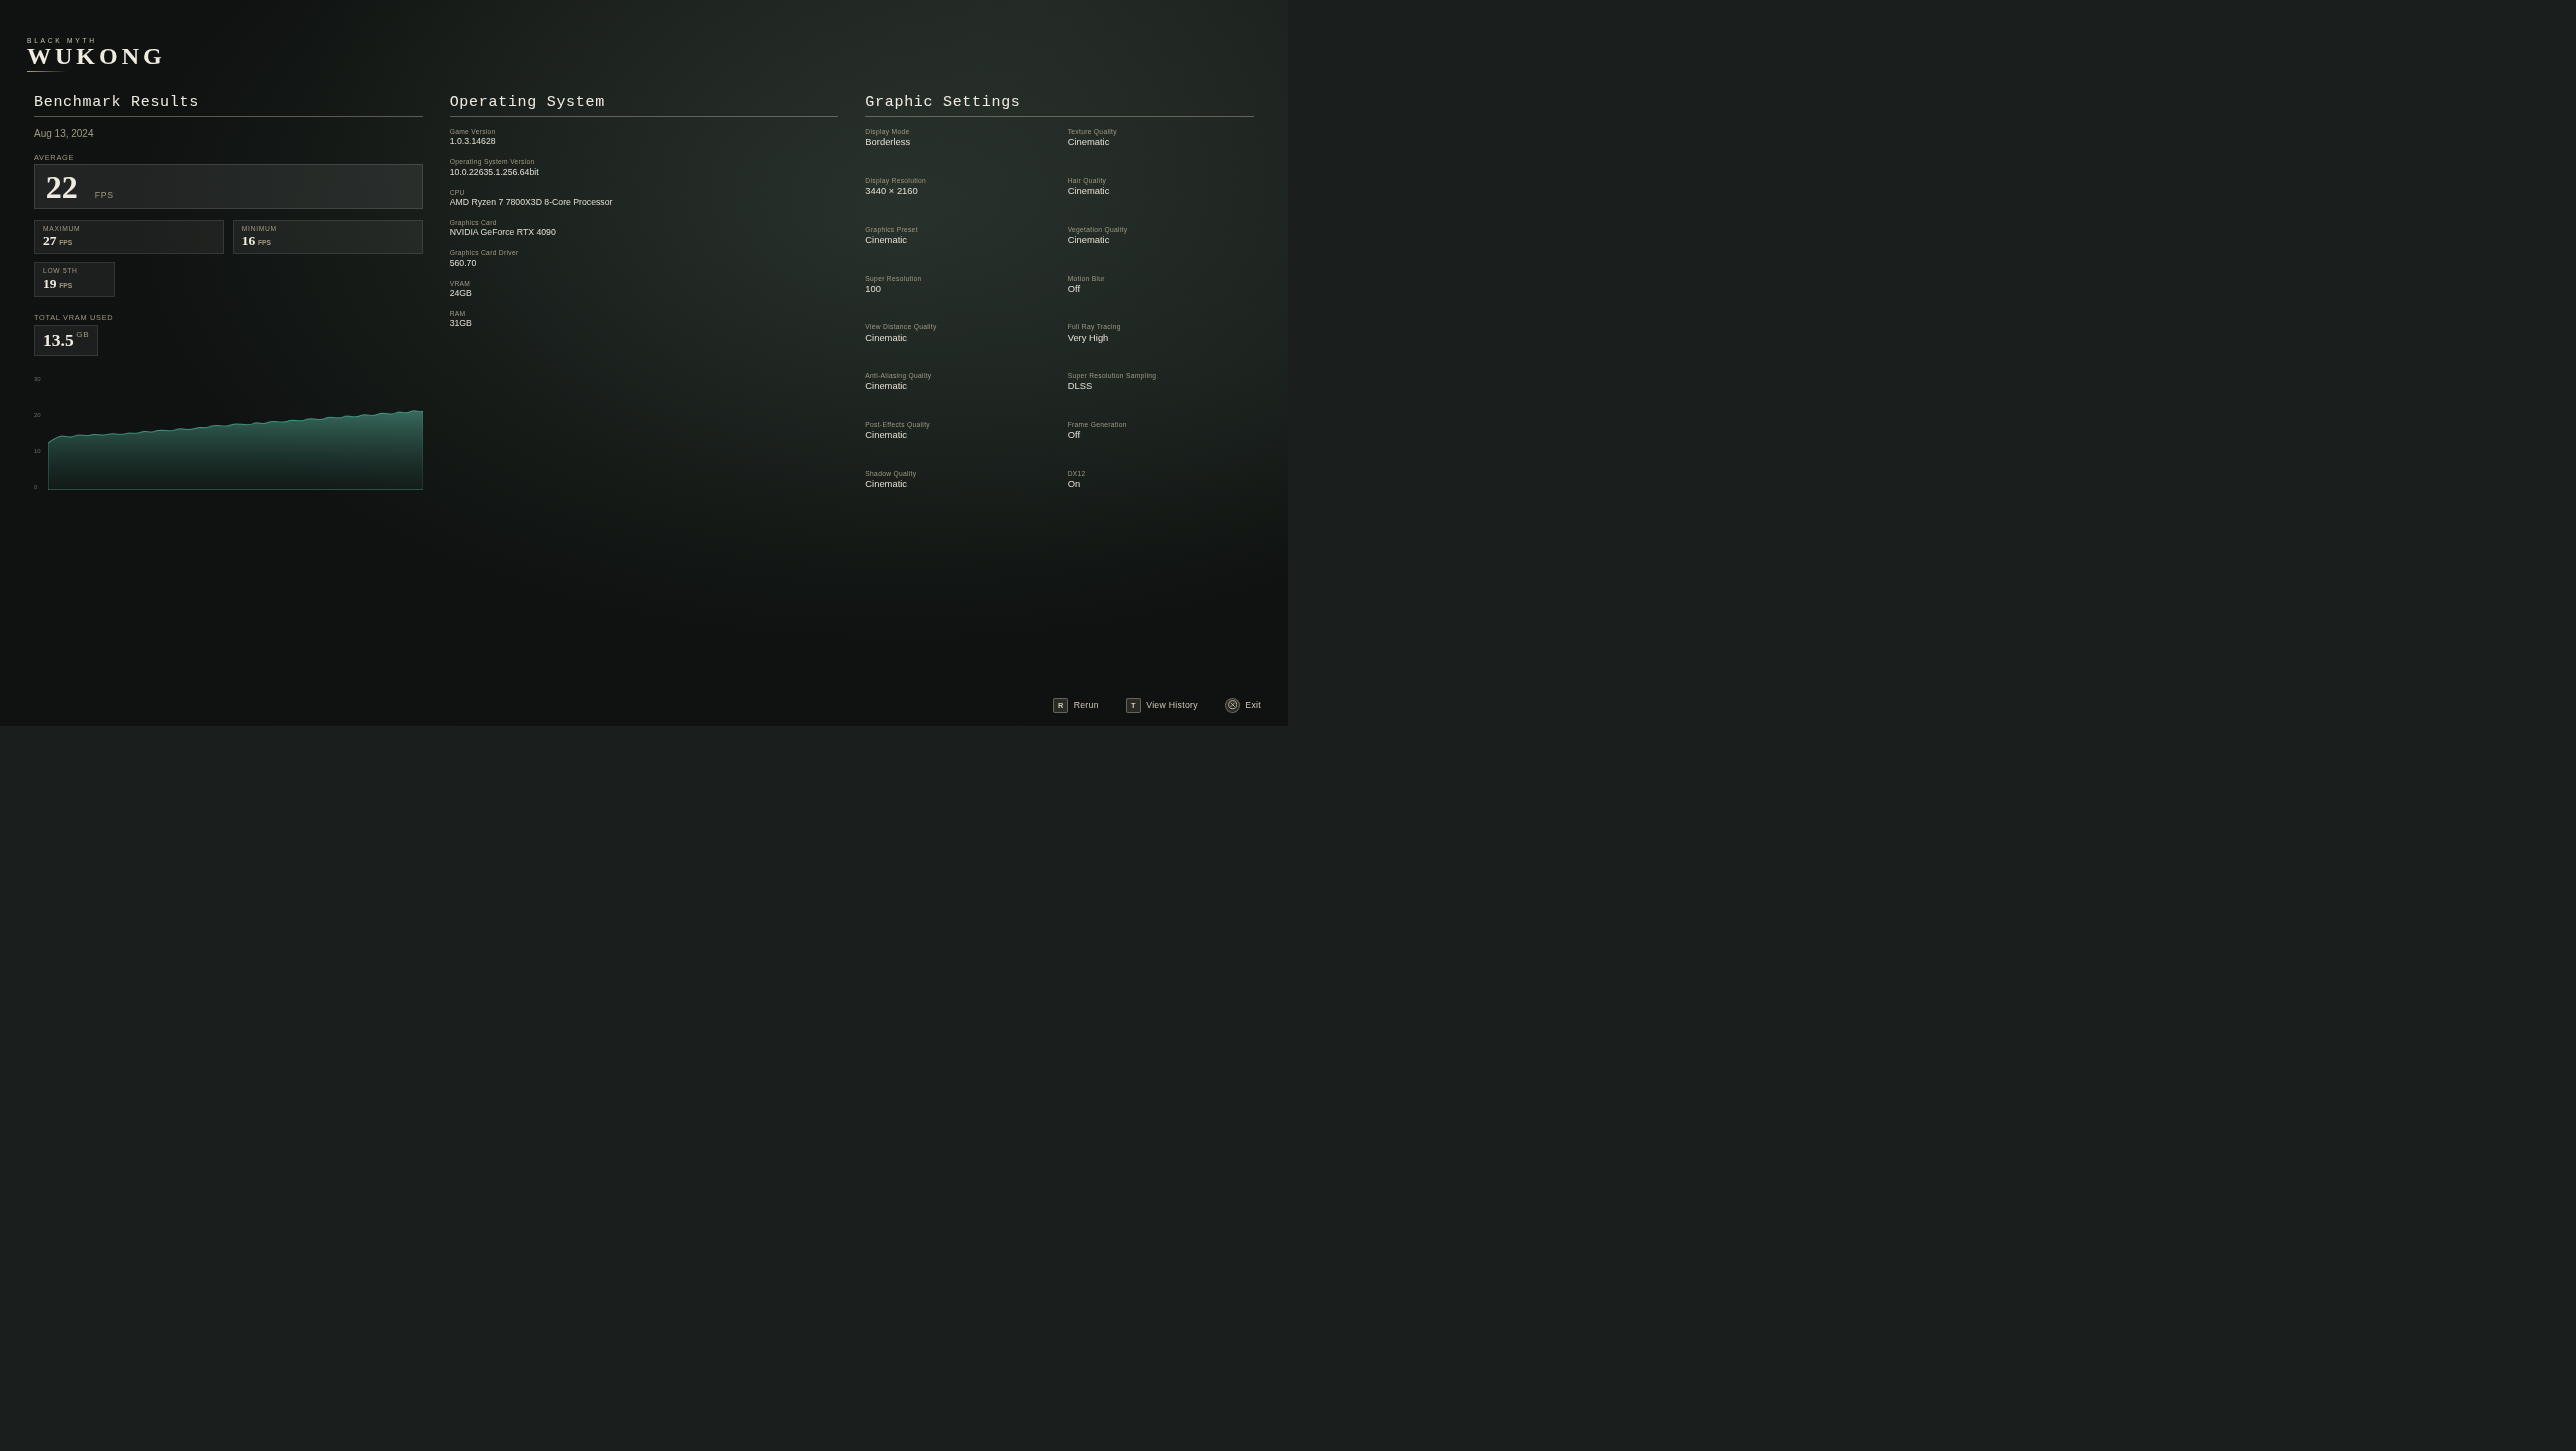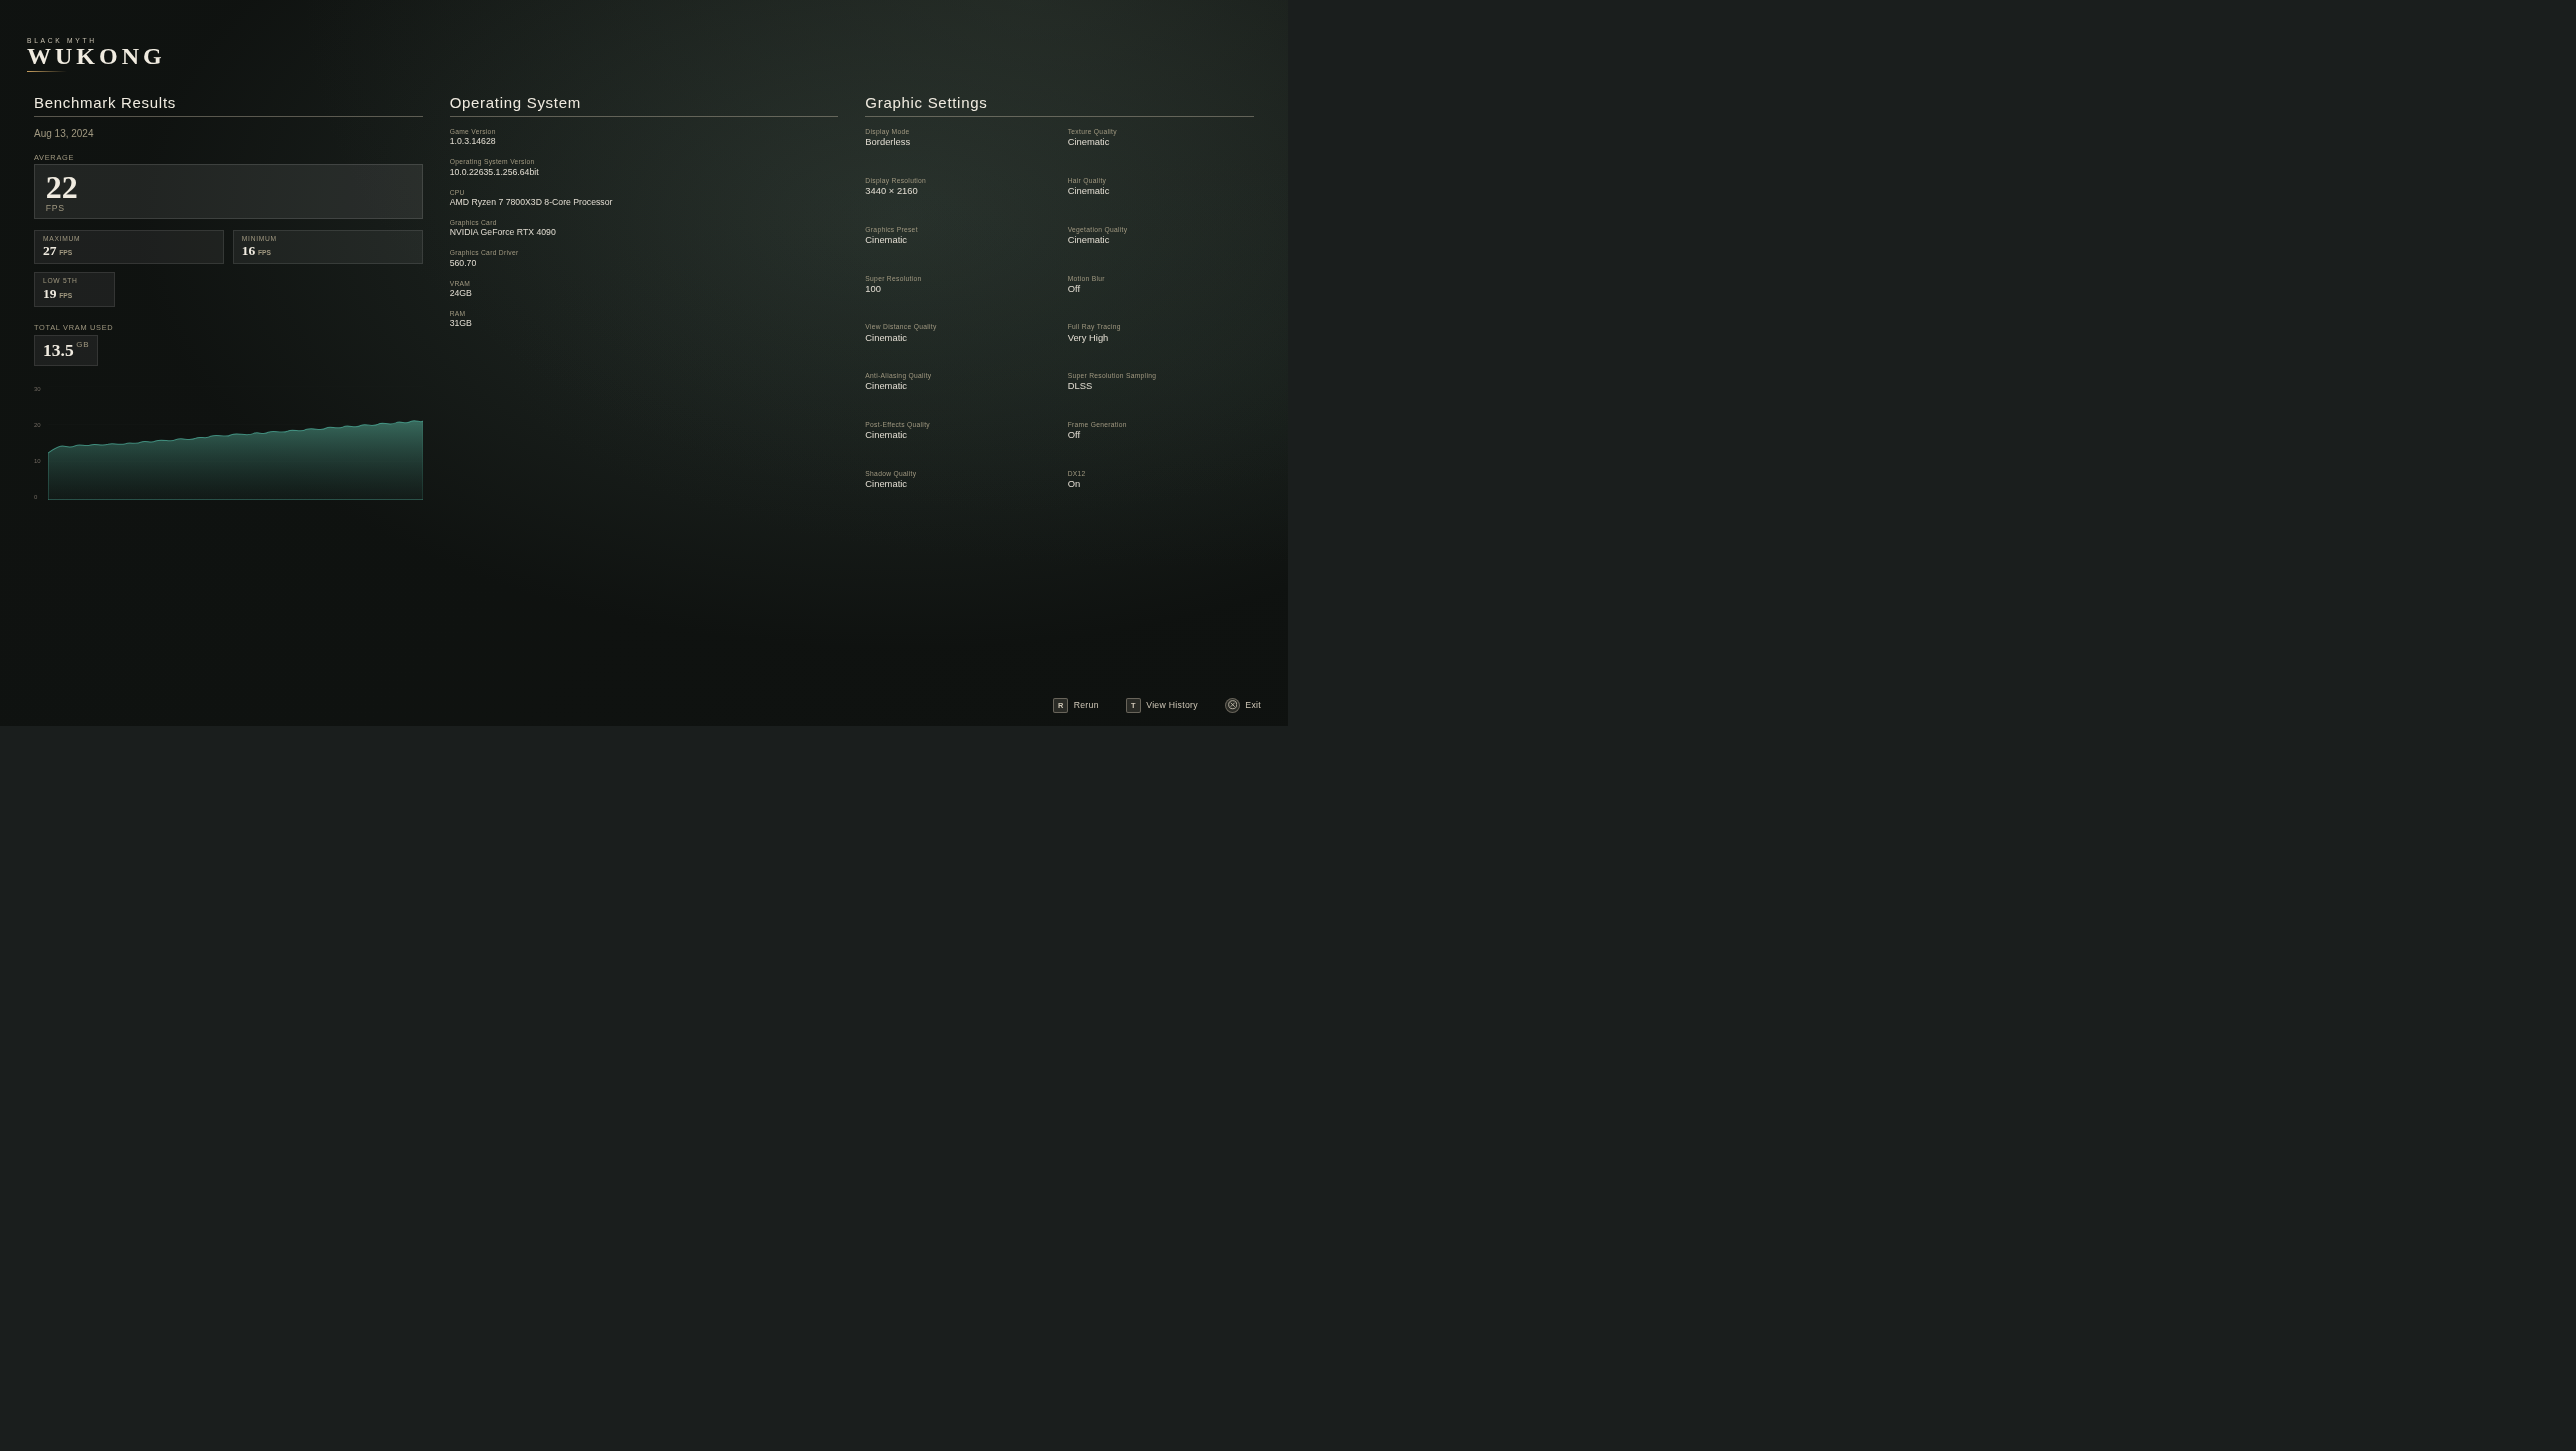--- a/index.html
+++ b/index.html
@@ -87,21 +87,21 @@
     }
 
     .section-title {
       font-size: 15px;
       font-weight: normal;
       color: #f0ebe0;
       letter-spacing: 0.7px;
       border-bottom: 0.7px solid rgba(200,190,170,0.4);
       padding-bottom: 5.4px;
       margin-bottom: 10.8px;
-      font-family: Liberation Sans, sans-serif;
+      font-family: Liberation Mono, monospace;
     }
 
     .section-subtitle {
       font-size: 10px;
       color: #a09880;
       margin-bottom: 13.5px;
       font-family: sans-serif;
     }
 
     
@@ -114,23 +114,22 @@
       margin-bottom: 2.7px;
     }
 
     .stat-avg-box {
       background: rgba(255,255,255,0.08);
       border: 0.7px solid rgba(255,255,255,0.12);
       padding: 5.4px 10.8px;
       margin-bottom: 10.8px;
       display: flex;
       align-items: baseline;
-      gap: 0;
+      gap: 17px;
       width: 100%;
-      flex-direction: column;
     }
 
     .stat-big-num {
       font-size: 32px;
       font-weight: bold;
       color: #f0ebe0;
       font-family: 'Georgia', serif;
       line-height: 1;
     }
 

